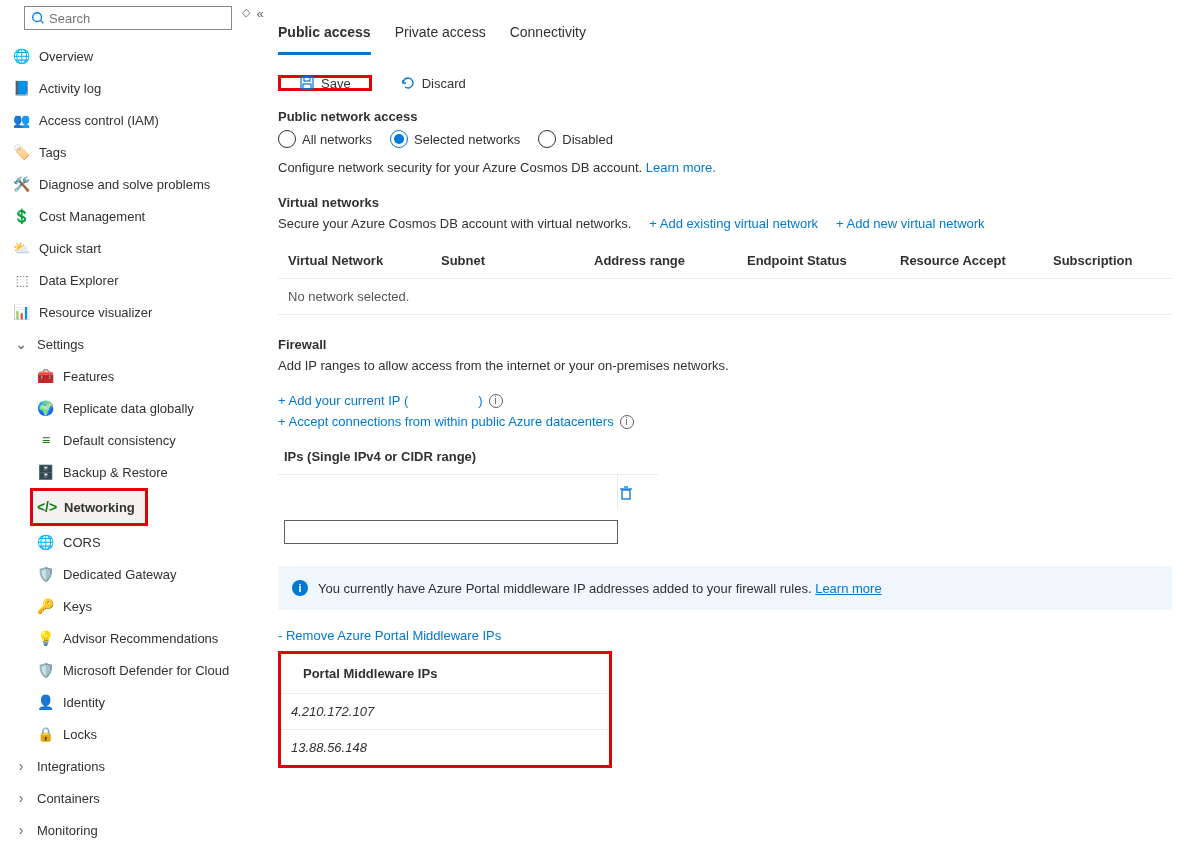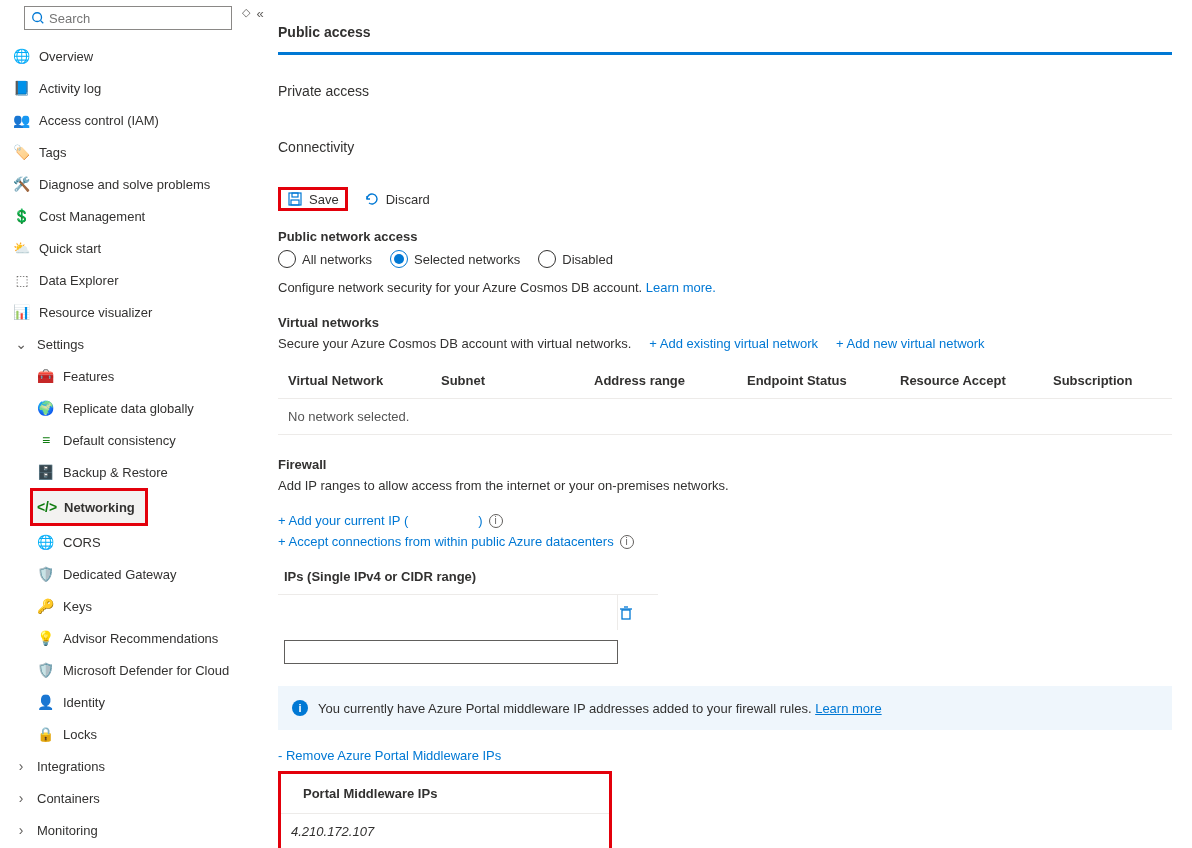--- a/index.html
+++ b/index.html
@@ -11,25 +11,25 @@
   .search-icon { width: 14px; height: 14px; margin-right: 4px; color: #0078d4; }
   .collapse-btns { display: flex; gap: 6px; margin-left: 10px; color: #605e5c; }
   .nav { padding-top: 4px; }
   .nav-item { display: flex; align-items: center; height: 32px; padding-left: 14px; cursor: pointer; gap: 9px; }
   .nav-item.selected { background: #f3f2f1; font-weight: 600; }
   .nav-item .nav-icon { width: 16px; height: 16px; display: flex; align-items: center; justify-content: center; font-size: 14px; }
   .nav-sub { padding-left: 38px; }
   .nav-item.parent .nav-icon.chev { width: 14px; color: #605e5c; }
   .redbox { border: 3px solid #e3000b; }
   .content { flex: 1; padding: 20px 20px 10px 20px; overflow-y: auto; }
-  .tabs { display: flex; gap: 24px; border-bottom: 0; margin-bottom: 20px; flex-direction: column; }
+  .tabs { display: flex; gap: 24px; border-bottom: 0; margin-bottom: 20px; }
   .tab { padding: 4px 0 12px 0; cursor: pointer; font-size: 14px; color: #323130; }
   .tab.active { border-bottom: 3px solid #0078d4; font-weight: 600; }
   .toolbar { display: flex; gap: 10px; align-items: center; margin-bottom: 18px; }
-  .toolbar-btn { display: flex; align-items: center; gap: 6px; padding: 4px 6px; cursor: pointer; height: 24px; }
+  .toolbar-btn { display: flex; align-items: center; gap: 6px; padding: 4px 18px; cursor: pointer; height: 16px; }
   .toolbar-btn.save-red { border: 3px solid #e3000b; }
   .section-title { font-weight: 600; margin-bottom: 6px; font-size: 13px; }
   .radio-row { display: flex; gap: 18px; margin-bottom: 12px; }
   .radio-opt { display: flex; align-items: center; gap: 6px; cursor: pointer; }
   .radio-circle { width: 18px; height: 18px; border-radius: 50%; border: 1px solid #323130; display: flex; align-items: center; justify-content: center; }
   .radio-circle.checked { border-color: #0078d4; }
   .radio-circle.checked::after { content: ""; width: 10px; height: 10px; border-radius: 50%; background: #0078d4; }
   .desc { margin-bottom: 20px; }
   .link { color: #0078d4; cursor: pointer; }
   .link.plus::before { content: "+ "; }

